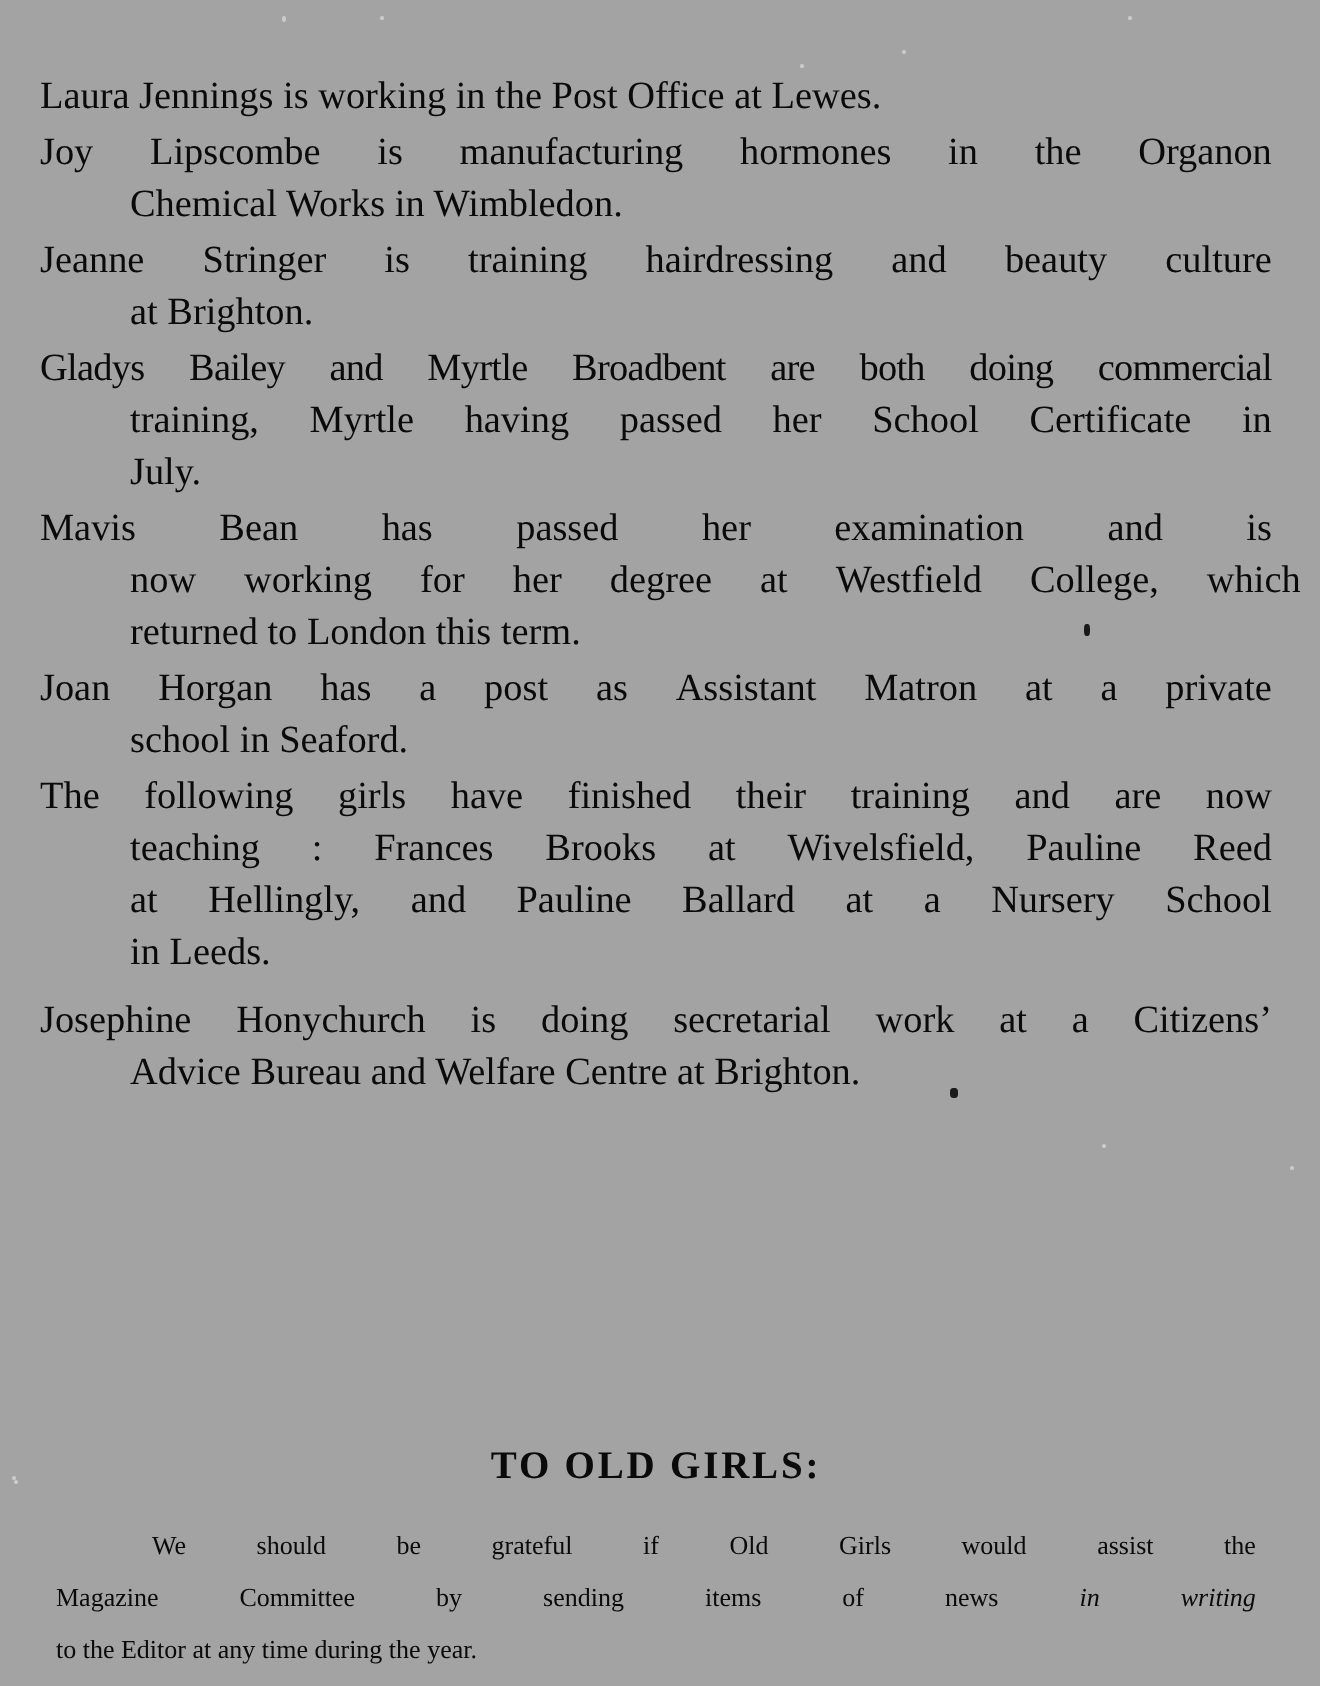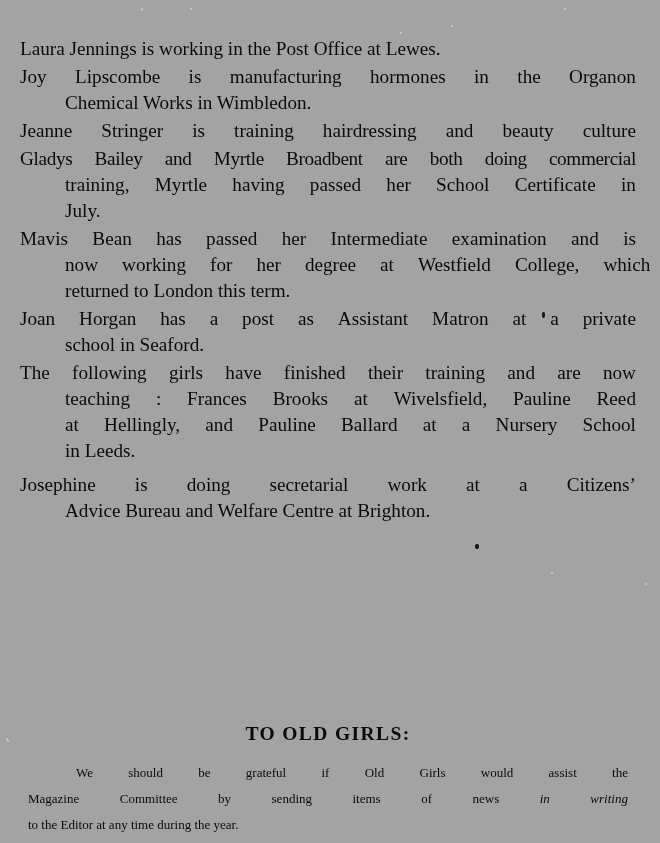--- a/index.html
+++ b/index.html
@@ -132,20 +132,21 @@
         <span class="line just">
           <span>Jeanne</span>
           <span>Stringer</span>
           <span>is</span>
           <span>training</span>
           <span>hairdressing</span>
           <span>and</span>
           <span>beauty</span>
           <span>culture</span>
         </span>
+        <span class="line cont">at Brighton.</span>
       </p>
       <p class="news-entry">
         <span class="line just tight">
           <span>Gladys</span>
           <span>Bailey</span>
           <span>and</span>
           <span>Myrtle</span>
           <span>Broadbent</span>
           <span>are</span>
           <span>both</span>
@@ -164,21 +165,20 @@
         </span>
         <span class="line cont">July.</span>
       </p>
       <p class="news-entry">
         <span class="line just">
           <span>Mavis</span>
           <span>Bean</span>
           <span>has</span>
           <span>passed</span>
           <span>her</span>
-          <span>Intermediate</span>
           <span>examination</span>
           <span>and</span>
           <span>is</span>
         </span>
         <span class="line just cont">
           <span>now</span>
           <span>working</span>
           <span>for</span>
           <span>her</span>
           <span>degree</span>
@@ -237,20 +237,21 @@
           <span>at</span>
           <span>a</span>
           <span>Nursery</span>
           <span>School</span>
         </span>
         <span class="line cont">in Leeds.</span>
       </p>
       <p class="news-entry" style="margin-top: 8px;">
         <span class="line just">
           <span>Josephine</span>
+          <span>Honychurch</span>
           <span>is</span>
           <span>doing</span>
           <span>secretarial</span>
           <span>work</span>
           <span>at</span>
           <span>a</span>
           <span>Citizens’</span>
         </span>
         <span class="line cont">Advice Bureau and Welfare Centre at Brighton.</span>
       </p>

